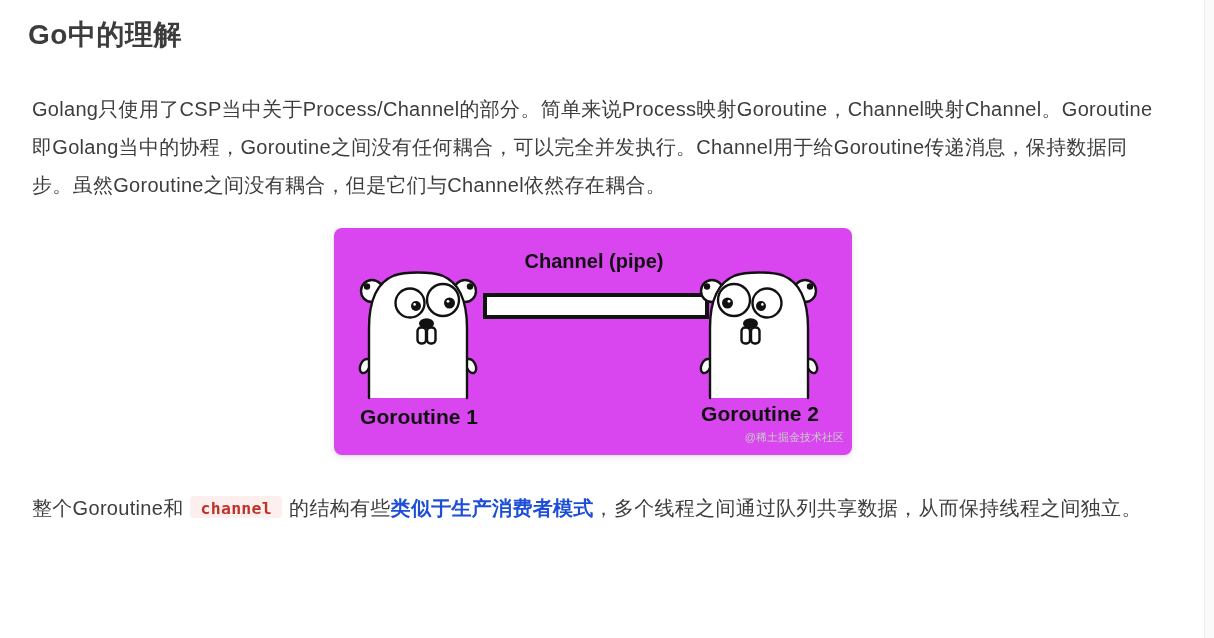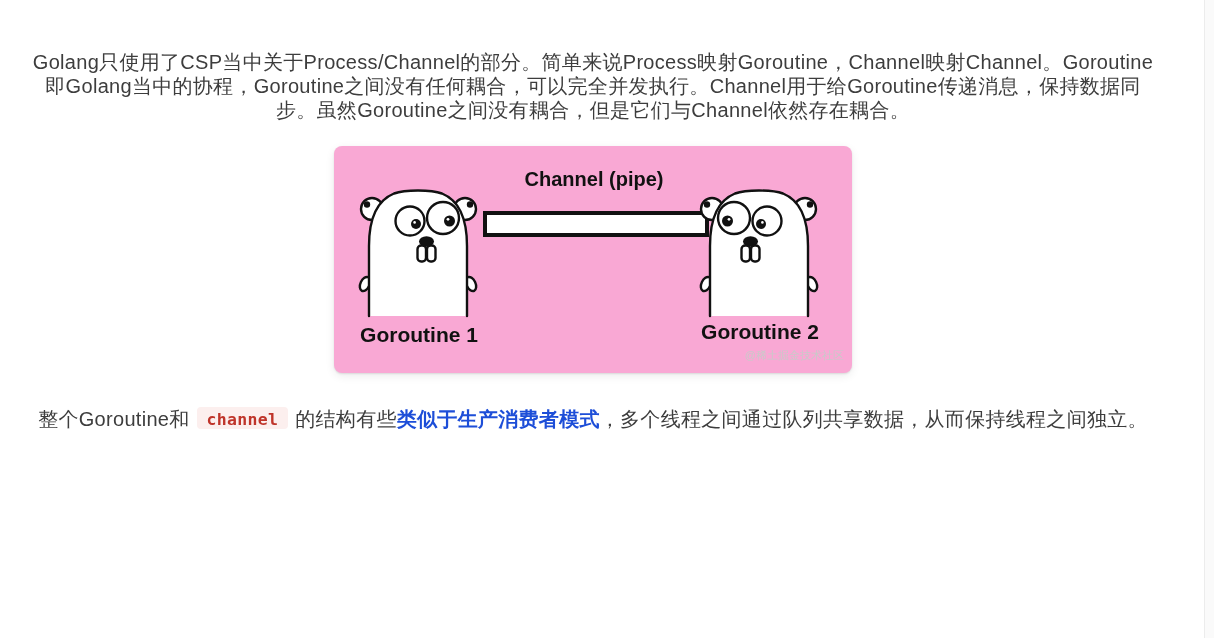--- a/index.html
+++ b/index.html
@@ -32,24 +32,23 @@
     margin: 0 0 0 0;
     padding-top: 2px;
     font-size: 28px;
     font-weight: 600;
     color: #3c3c3c;
     letter-spacing: 0.5px;
   }
   p.body-text {
     margin: 4px;
     font-size: 20px;
-    line-height: 24px;
+    line-height: 38px;
     letter-spacing: 0.3px;
     color: #3d3d3d;
-    text-align: center;
   }
   p.para-1 { margin-top: 36px; }
   p.para-2 { margin-top: 34px; }
   .inline-code {
     font-family: "DejaVu Sans Mono", "Liberation Mono", monospace;
     font-size: 16.5px;
     font-weight: 700;
     color: #bf342a;
     background: #fcefee;
     border-radius: 4px;
@@ -58,21 +57,21 @@
     vertical-align: 1px;
   }
   .bold-run {
     font-weight: 700;
     color: #1d4ed8;
   }
   figure.diagram {
     margin: 24px auto 0;
     width: 518px;
     height: 227px;
-    background: #f9a8d4;
+    background: #d946ef;
     border-radius: 8px;
     box-shadow: 0 1px 2px rgba(0,0,0,0.10), 0 3px 10px rgba(0,0,0,0.08);
     overflow: hidden;
   }
   svg .ln {
     fill: #ffffff;
     stroke: #111111;
     stroke-width: 2.4;
   }
   svg text {
@@ -93,20 +92,21 @@
     fill: #c9c9c9;
   }
 </style>
 </head>
 <body>
 
 <div class="page">
 
   <div class="article">
 
+    <h2 class="title">Go中的理解</h2>
 
     <p class="body-text para-1">Golang只使用了CSP当中关于Process/Channel的部分。简单来说Process映射Goroutine，Channel映射Channel。Goroutine即Golang当中的协程，Goroutine之间没有任何耦合，可以完全并发执行。Channel用于给Goroutine传递消息，保持数据同步。虽然Goroutine之间没有耦合，但是它们与Channel依然存在耦合。</p>
 
     <figure class="diagram">
       <svg viewBox="0 0 518 227" width="518" height="227">
         <defs>
           <g id="gopher">
 
             <circle class="ln" cx="38" cy="63" r="11"></circle>
             <circle class="ln" cx="131" cy="63" r="11"></circle>

